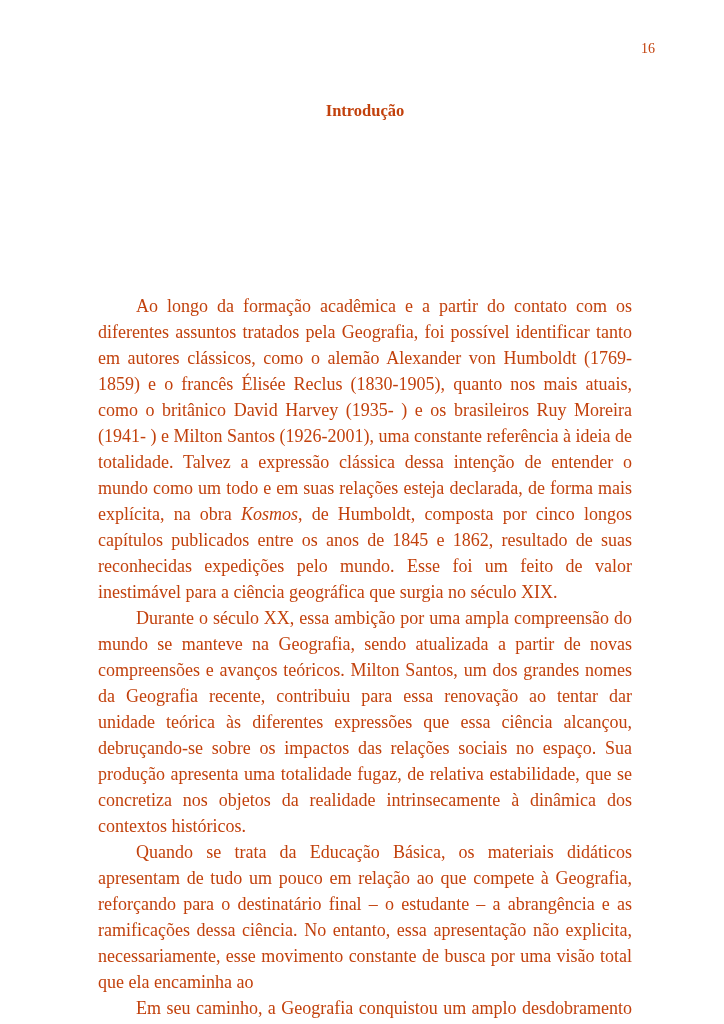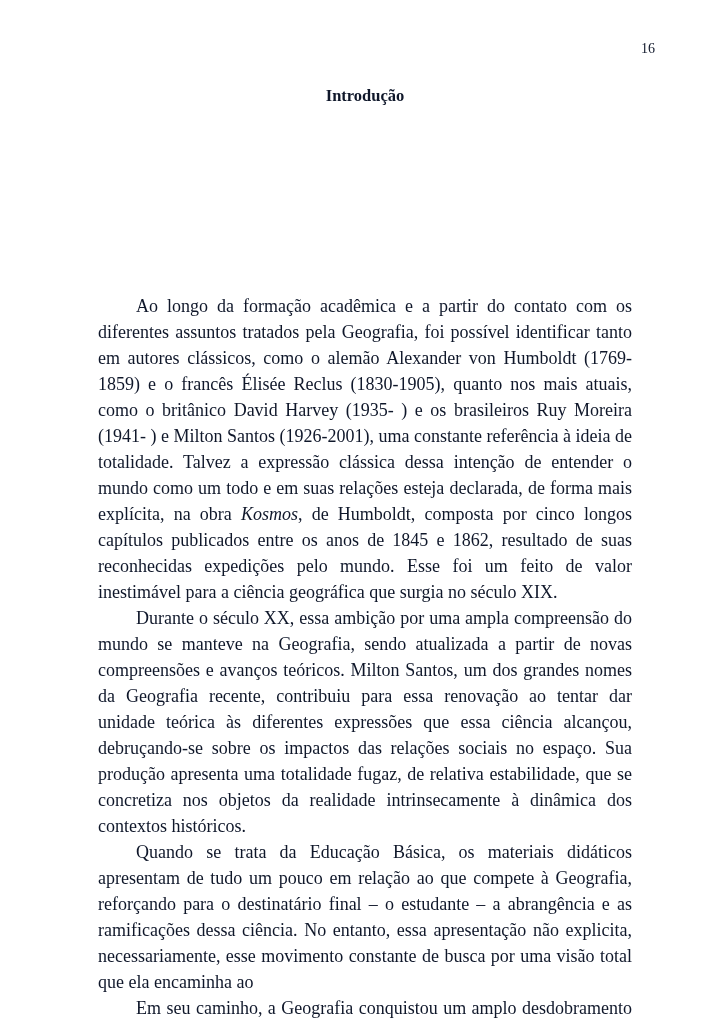--- a/index.html
+++ b/index.html
@@ -6,33 +6,33 @@
     margin: 0;
     padding: 0;
     background: #ffffff;
   }
   .page {
     position: relative;
     width: 724px;
     height: 1024px;
     background: #ffffff;
     font-family: "Liberation Serif", "DejaVu Serif", serif;
-    color: #0f172a;
+    color: #c2410c;
     overflow: hidden;
   }
   .page-number {
     position: absolute;
     top: 42px;
     right: 69px;
     font-size: 14px;
     line-height: 1;
   }
   .doc-title {
     position: absolute;
-    top: 86px;
+    top: 101px;
     left: 98px;
     width: 534px;
     margin: 0;
     text-align: center;
     font-size: 16.5px;
     font-weight: bold;
     line-height: 1.2;
   }
   .content {
     position: absolute;

